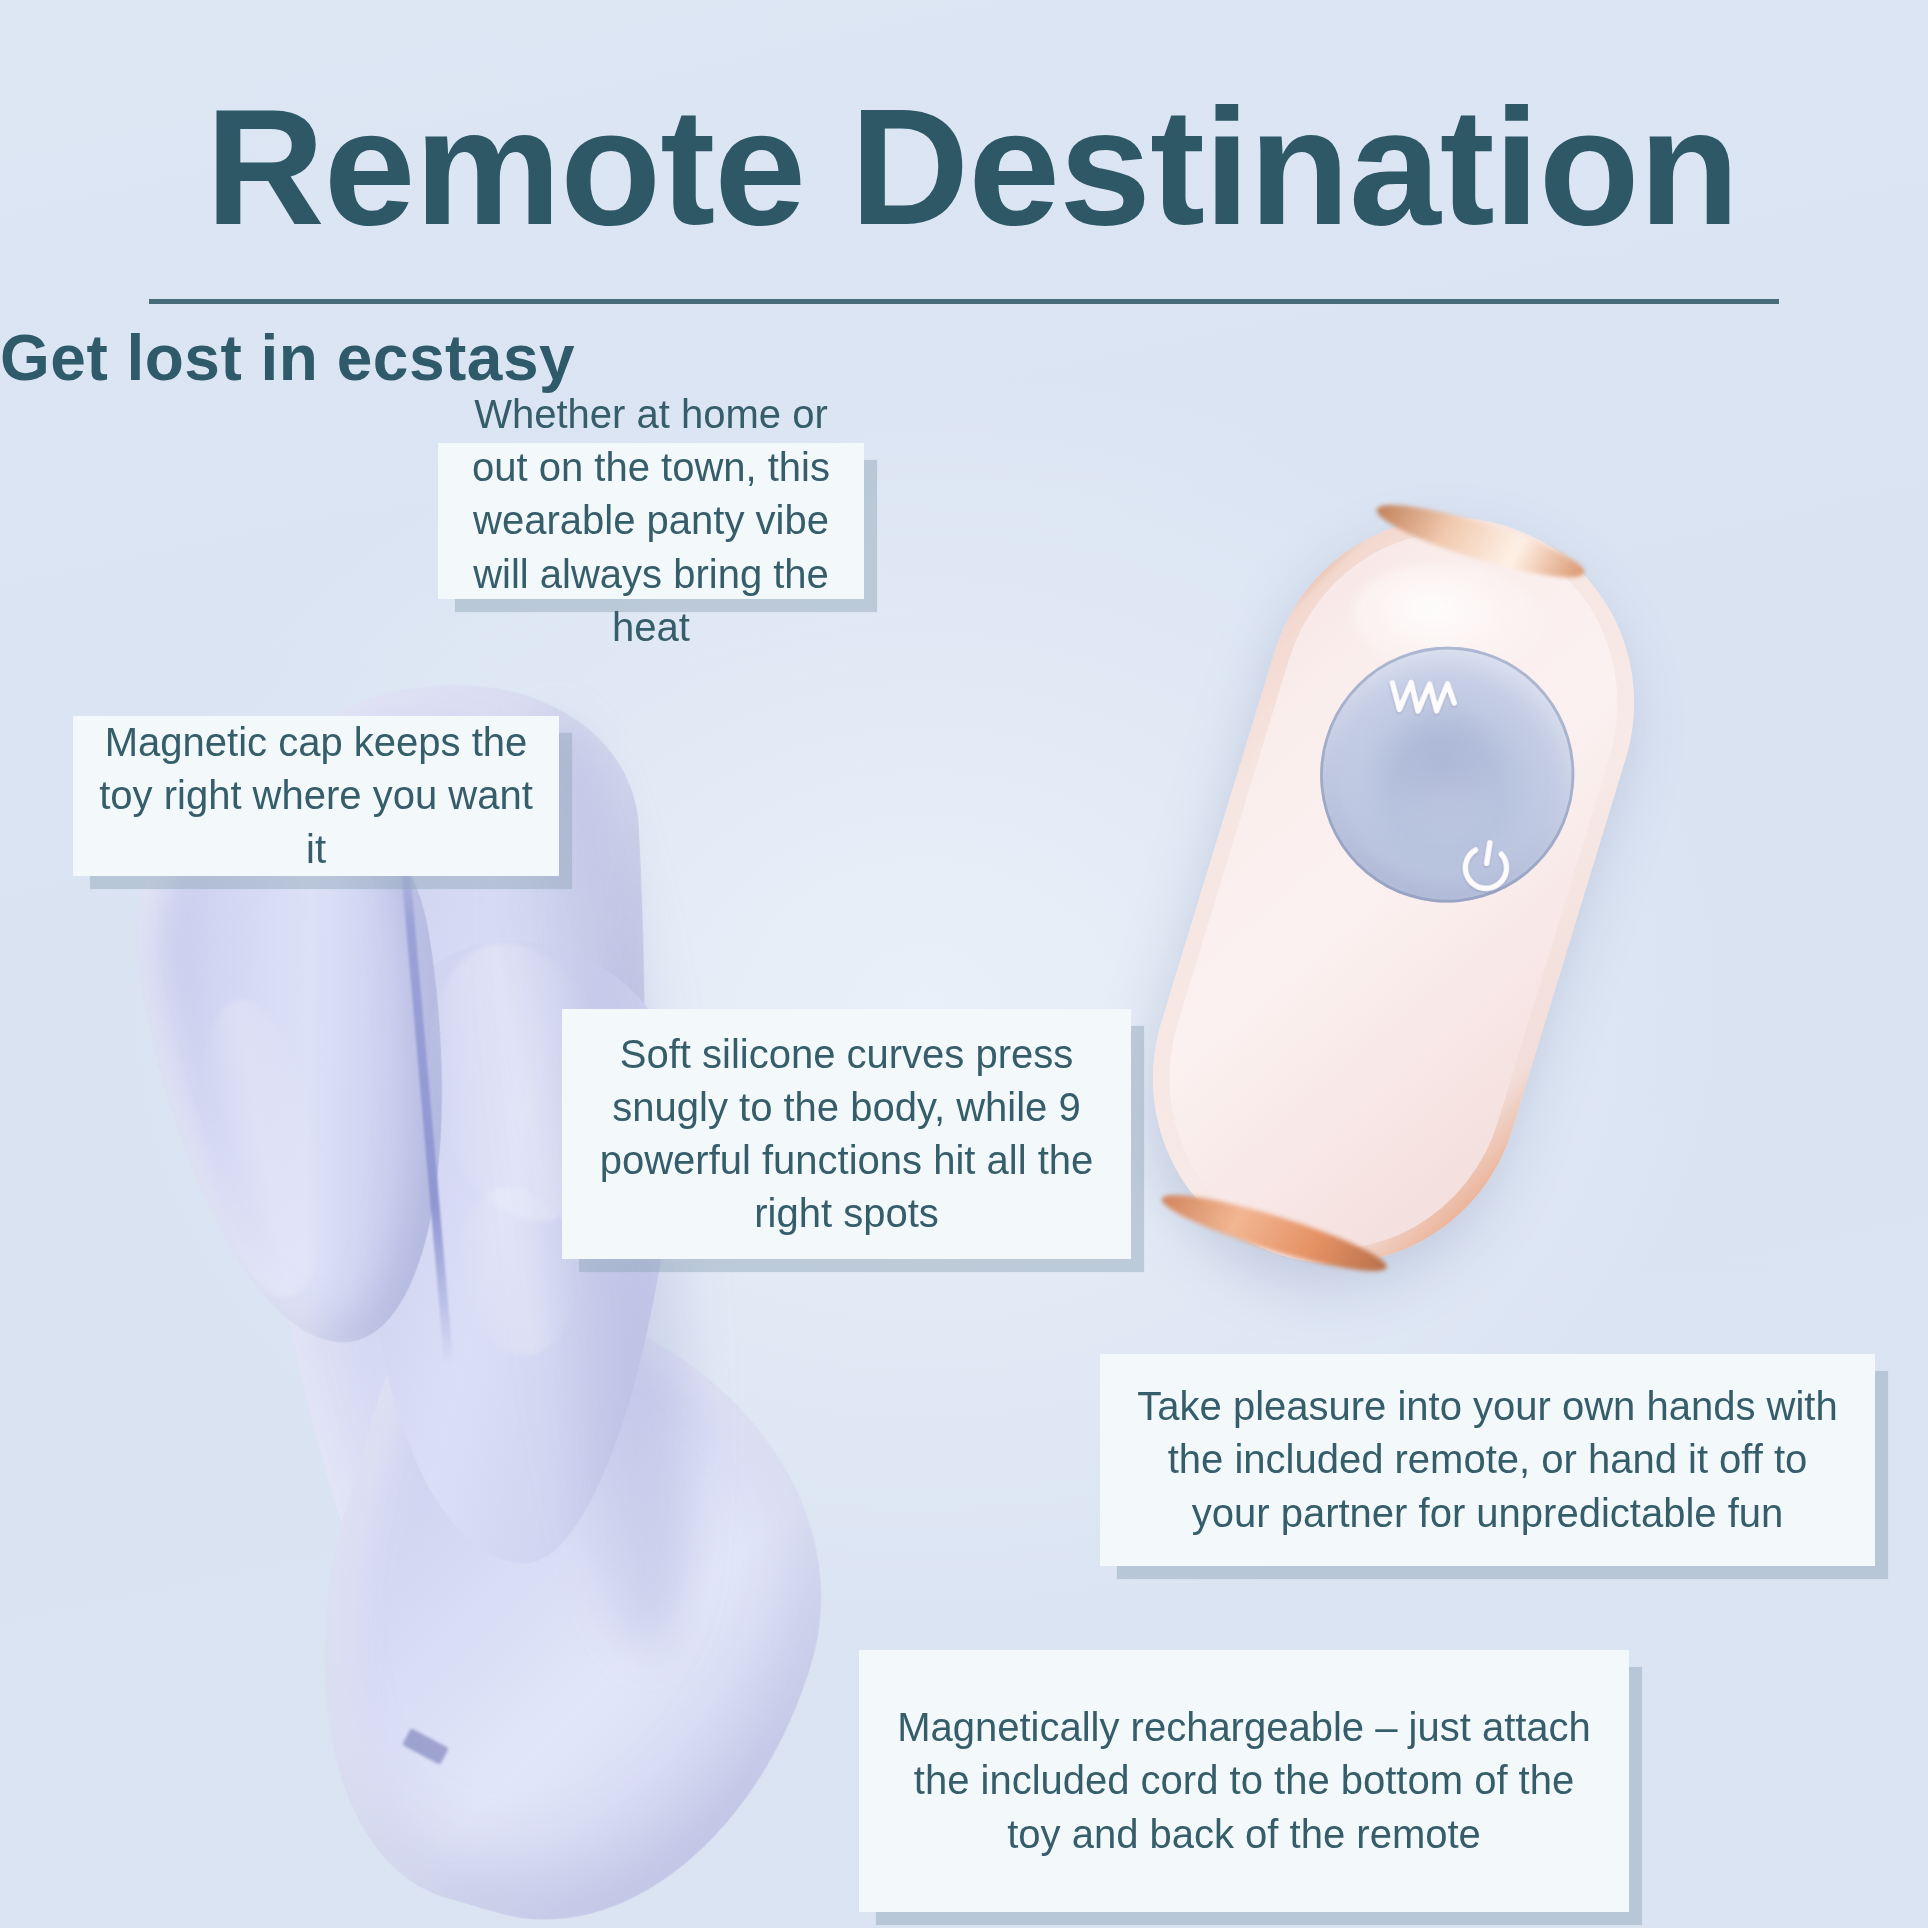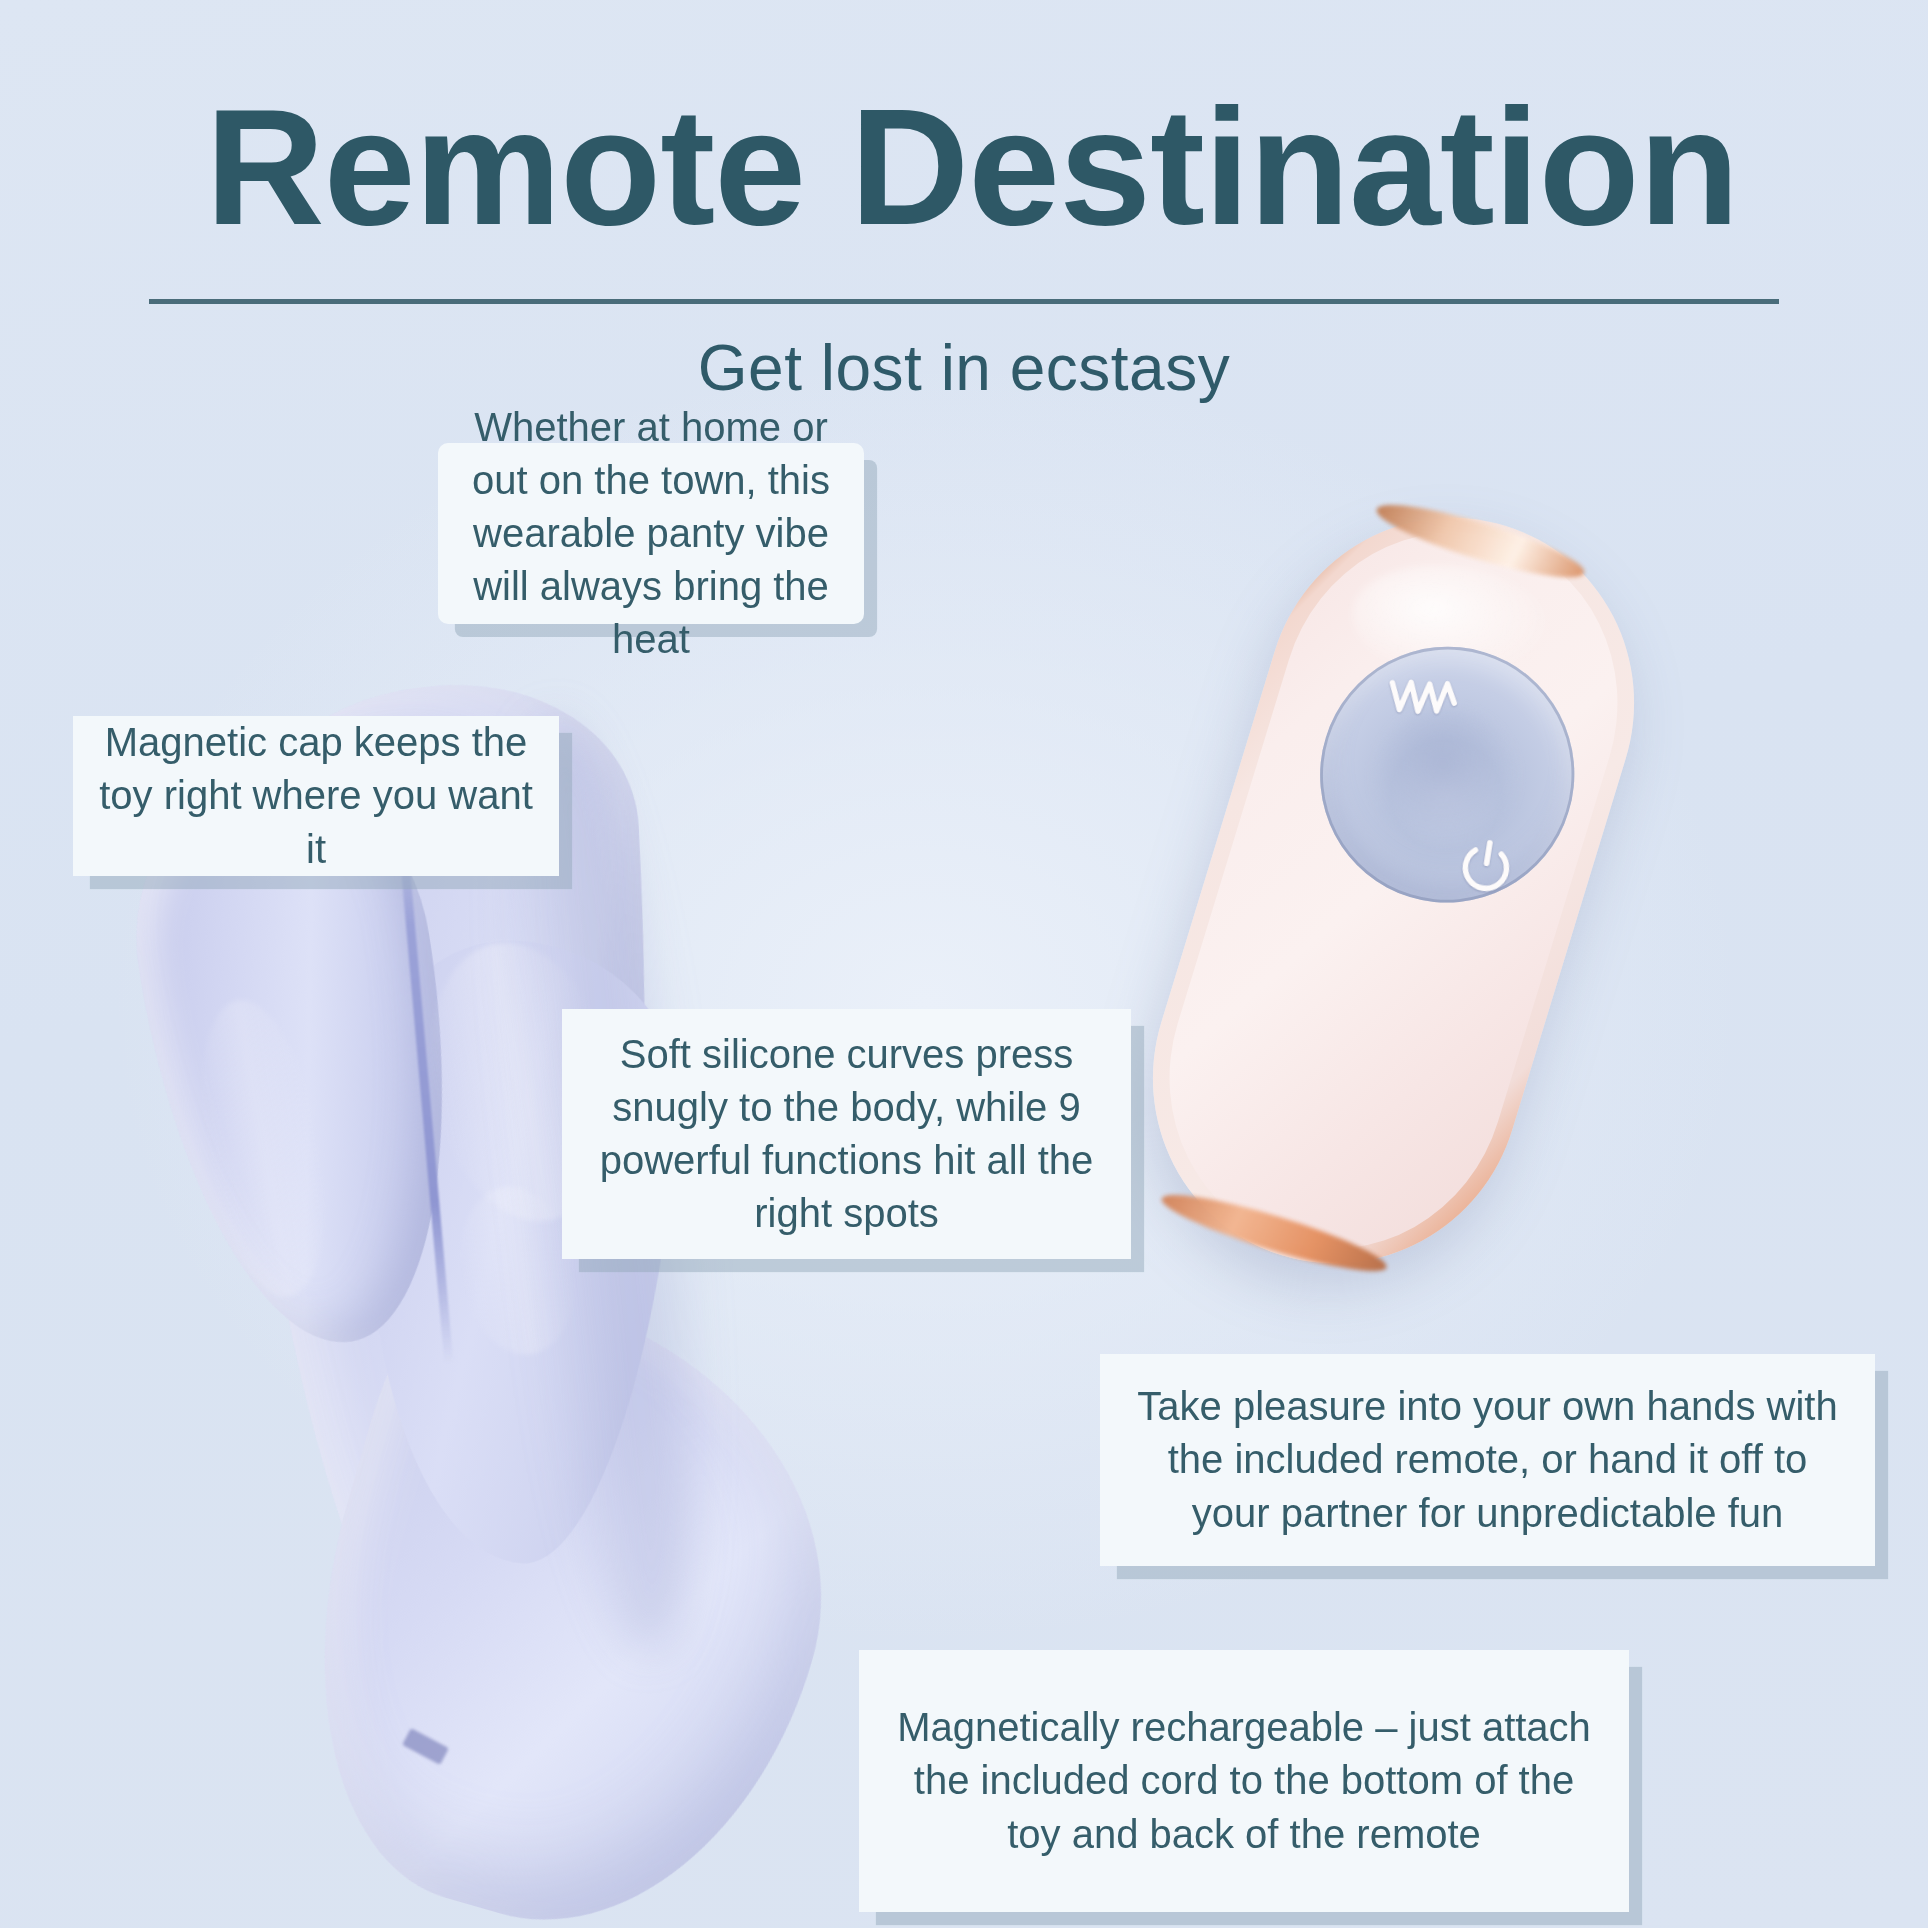--- a/index.html
+++ b/index.html
@@ -29,45 +29,45 @@
     padding-left:16px;
   }
   .title-rule {
     position:absolute;
     left:149px; right:149px; top:299px;
     height:4.7px;
     background:#3d6270;
     opacity:.92;
   }
   .subtitle {
-    position:absolute; left:0; right:0; top:331px;
-    text-align:center;
+    position:absolute; left:0; right:0; top:321px;
+    text-align:left;
     font-size:64px;
-    font-weight:400;
+    font-weight:700;
     letter-spacing:0.5px;
     color:#2f5a69;
   }
 
   
   .callout {
     position:absolute;
     background:#f3f8fb;
     color:#355d6a;
     font-size:40px;
     line-height:1.33;
     text-align:center;
     display:flex;
     align-items:center;
     justify-content:center;
     padding:21px 24.5px;
     box-shadow:15px 15px 0 -1.9px rgba(144,166,184,.46);
   }
   .callout span { display:block; width:100%; }
 
-  #box-1 { left:438px;  top:443px;  width:426px; height:181px;border-radius:10px; }
+  #box-1 { left:438px;  top:443px;  width:426px; height:156px; }
   #box-2 { left:73px;   top:716px;  width:486px; height:160px; }
   #box-3 { left:562px;  top:1009px; width:569px; height:250px;text-align:center; }
   #box-4 { left:1100px; top:1354px; width:775px; height:212px; }
   #box-5 { left:839px;  top:1650px; width:770px; height:262px;margin-left:20px; }
 
   
   .vibe-wrap {
     position:absolute; left:122px; top:659px;
     width:772px; height:1224px;
     pointer-events:none;

